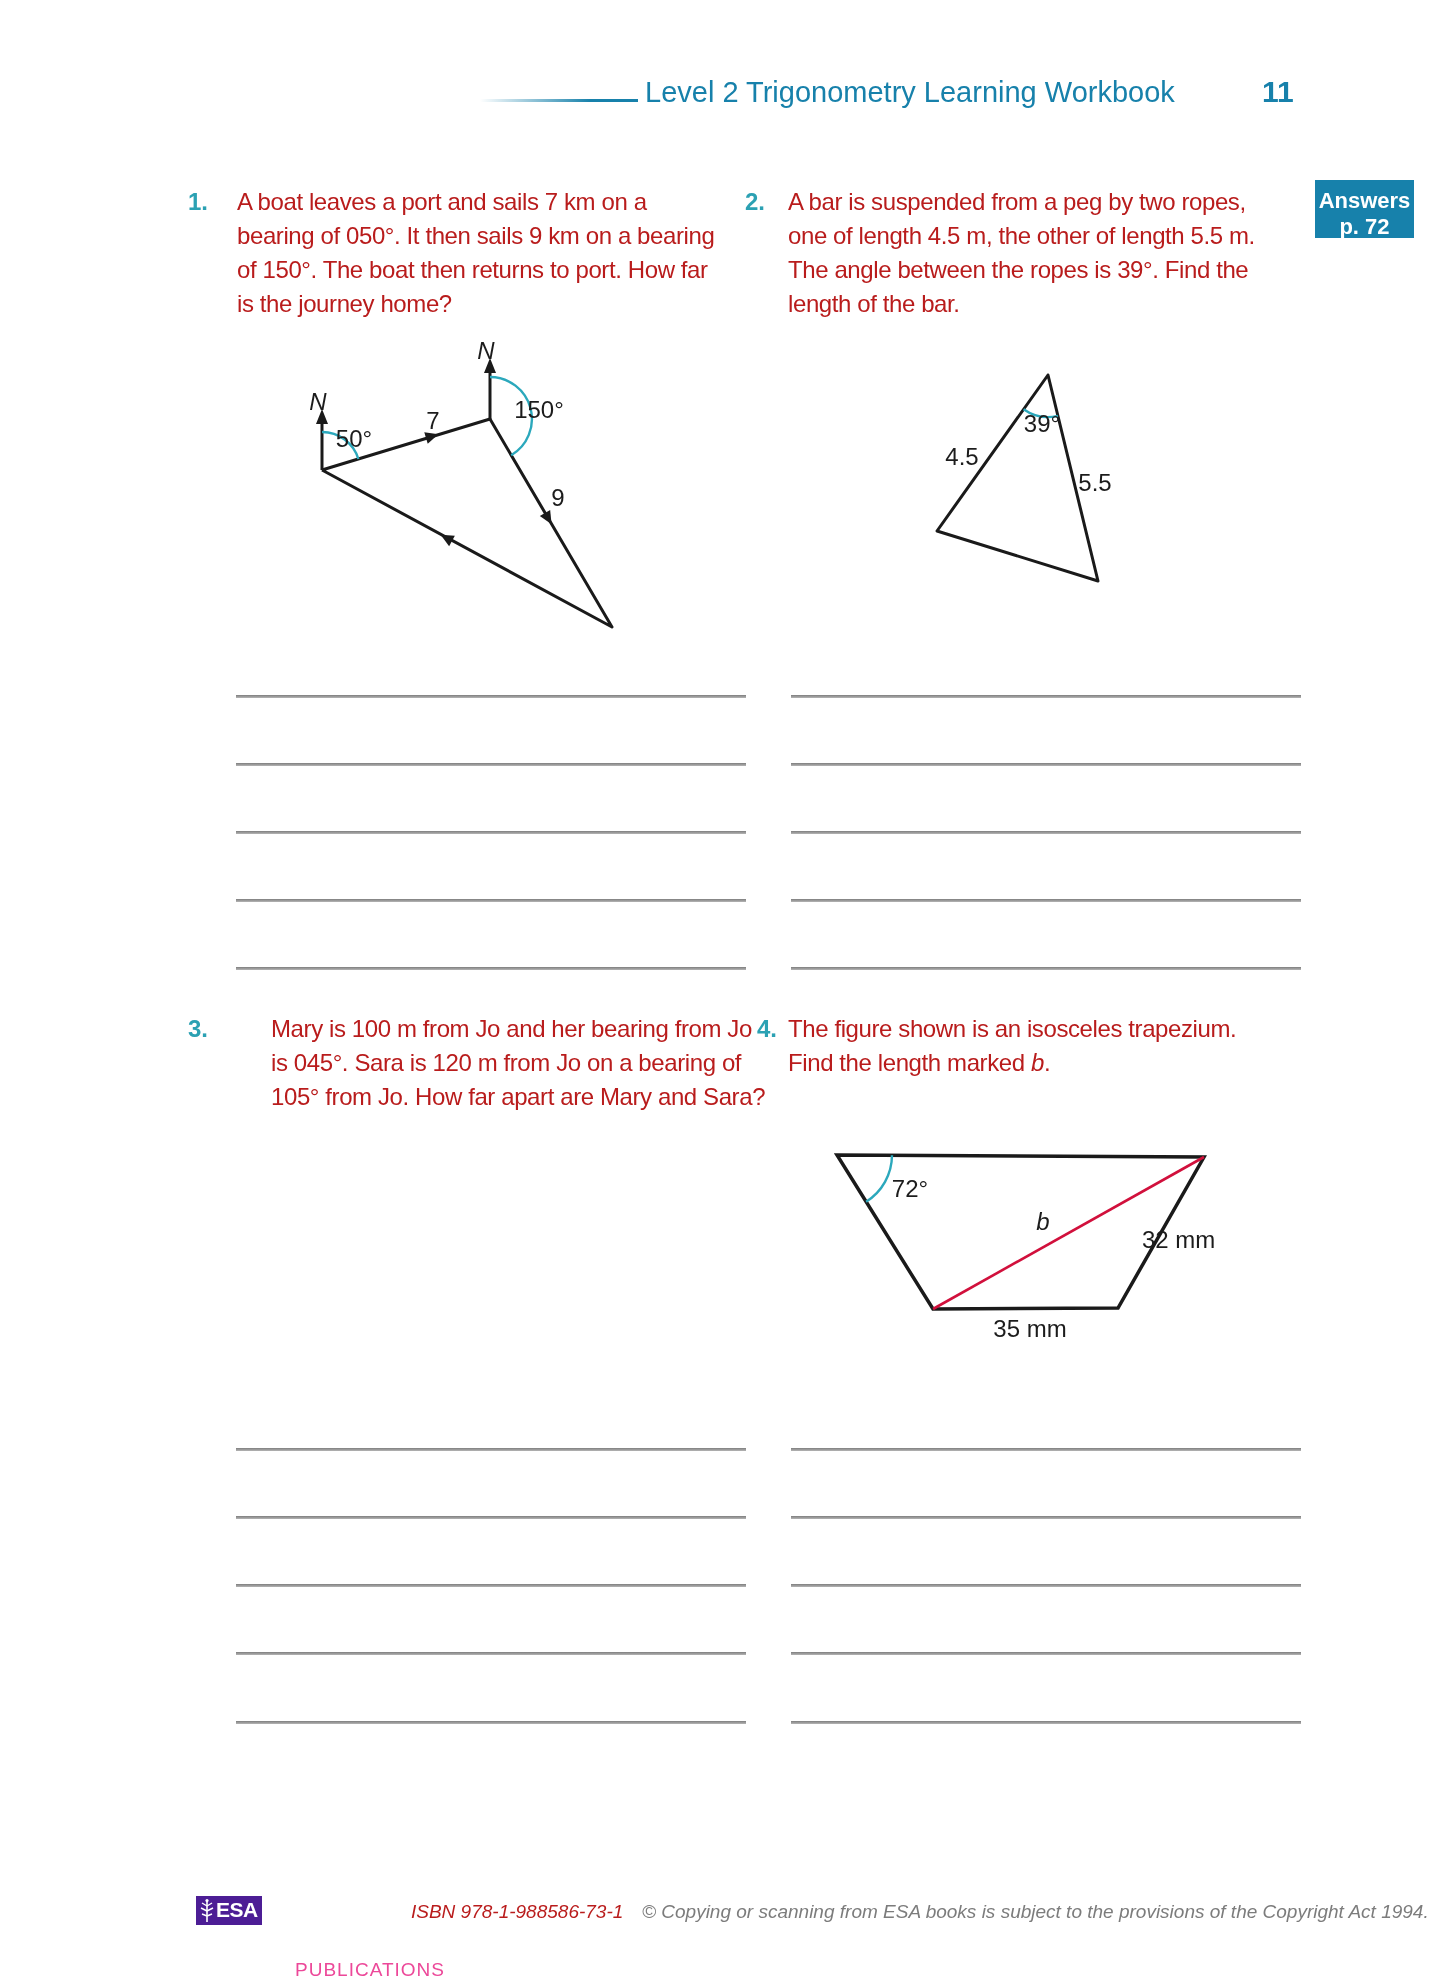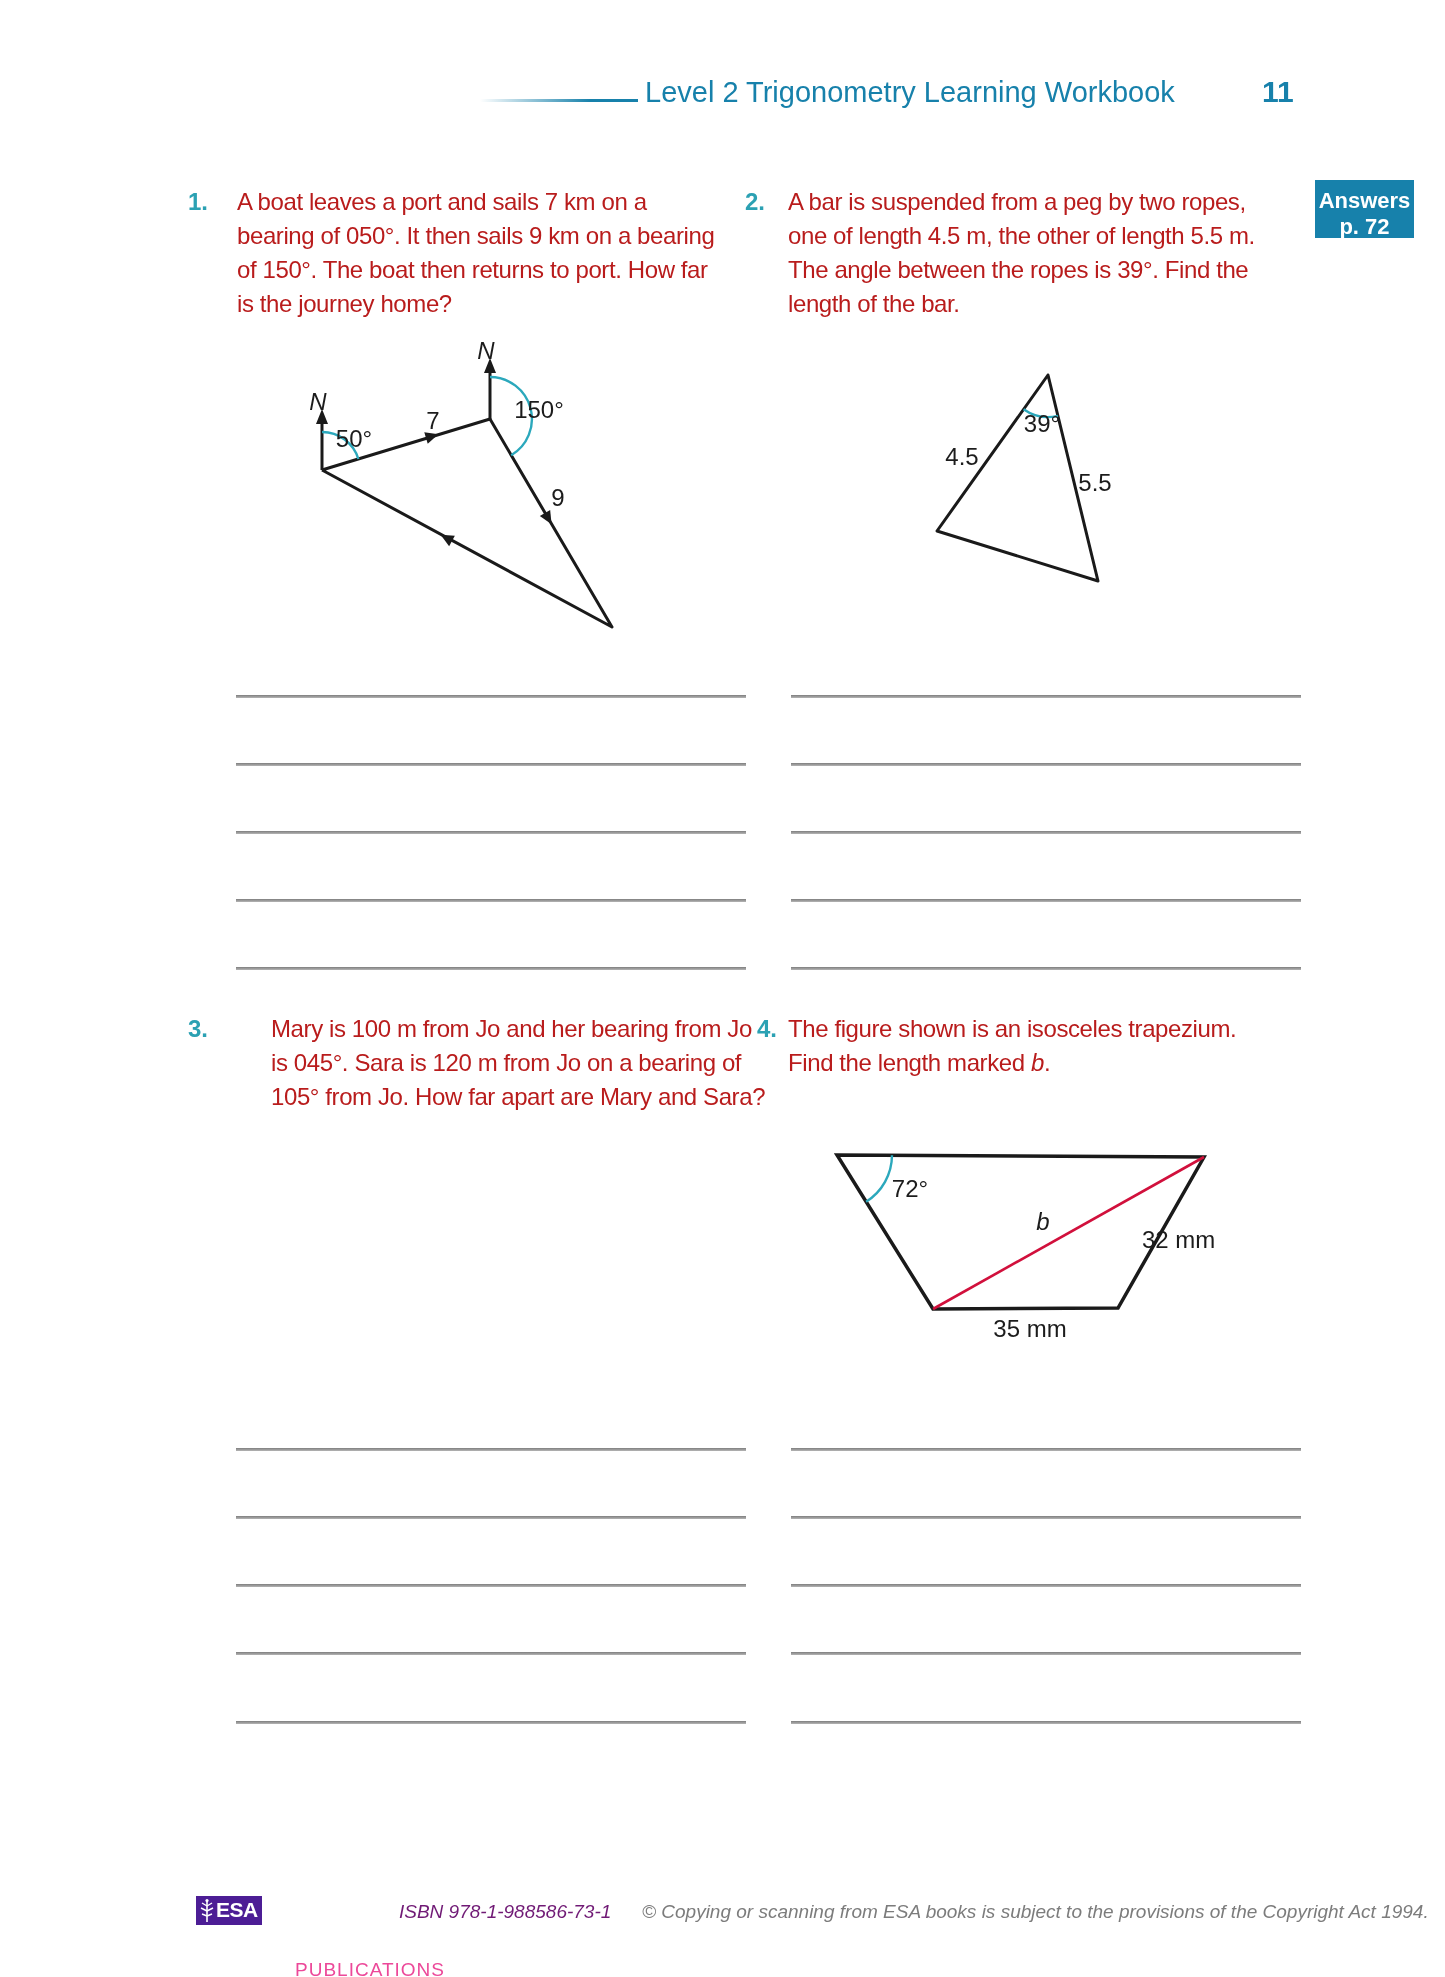--- a/index.html
+++ b/index.html
@@ -20,21 +20,21 @@
   .qtext div{white-space:nowrap;}
   
   .rule{position:absolute;width:510px;height:3px;
         background:linear-gradient(to bottom,#7e7e7e,#b5b5b5);}
   
   svg text{font-family:"Liberation Sans",sans-serif;font-size:24px;fill:#1c1c1c;}
   
   .logo{position:absolute;left:196px;top:1896px;width:66px;height:29px;background:#4c1d95;}
   .logo-esa{position:absolute;left:20px;top:2px;color:#ffffff;font-weight:bold;font-size:21px;letter-spacing:-0.5px;}
   .pubs{position:absolute;left:267px;top:1959px;font-size:19px;letter-spacing:1px;color:#ec4899;margin-left:28px;}
-  .isbn{position:absolute;left:399px;top:1901px;font-size:19px;font-style:italic;color:#701a75;}
+  .isbn{position:absolute;left:411px;top:1901px;font-size:19px;font-style:italic;color:#b91c1c;}
   .copyright{position:absolute;left:642px;top:1901px;font-size:19px;font-style:italic;color:#7c7c7c;}
 </style>
 </head>
 <body>
 
 <div id="page">
 
   <div class="hdr-line"></div>
   <div class="hdr-title">Level 2 Trigonometry Learning Workbook</div>
   <div class="hdr-page">11</div>

